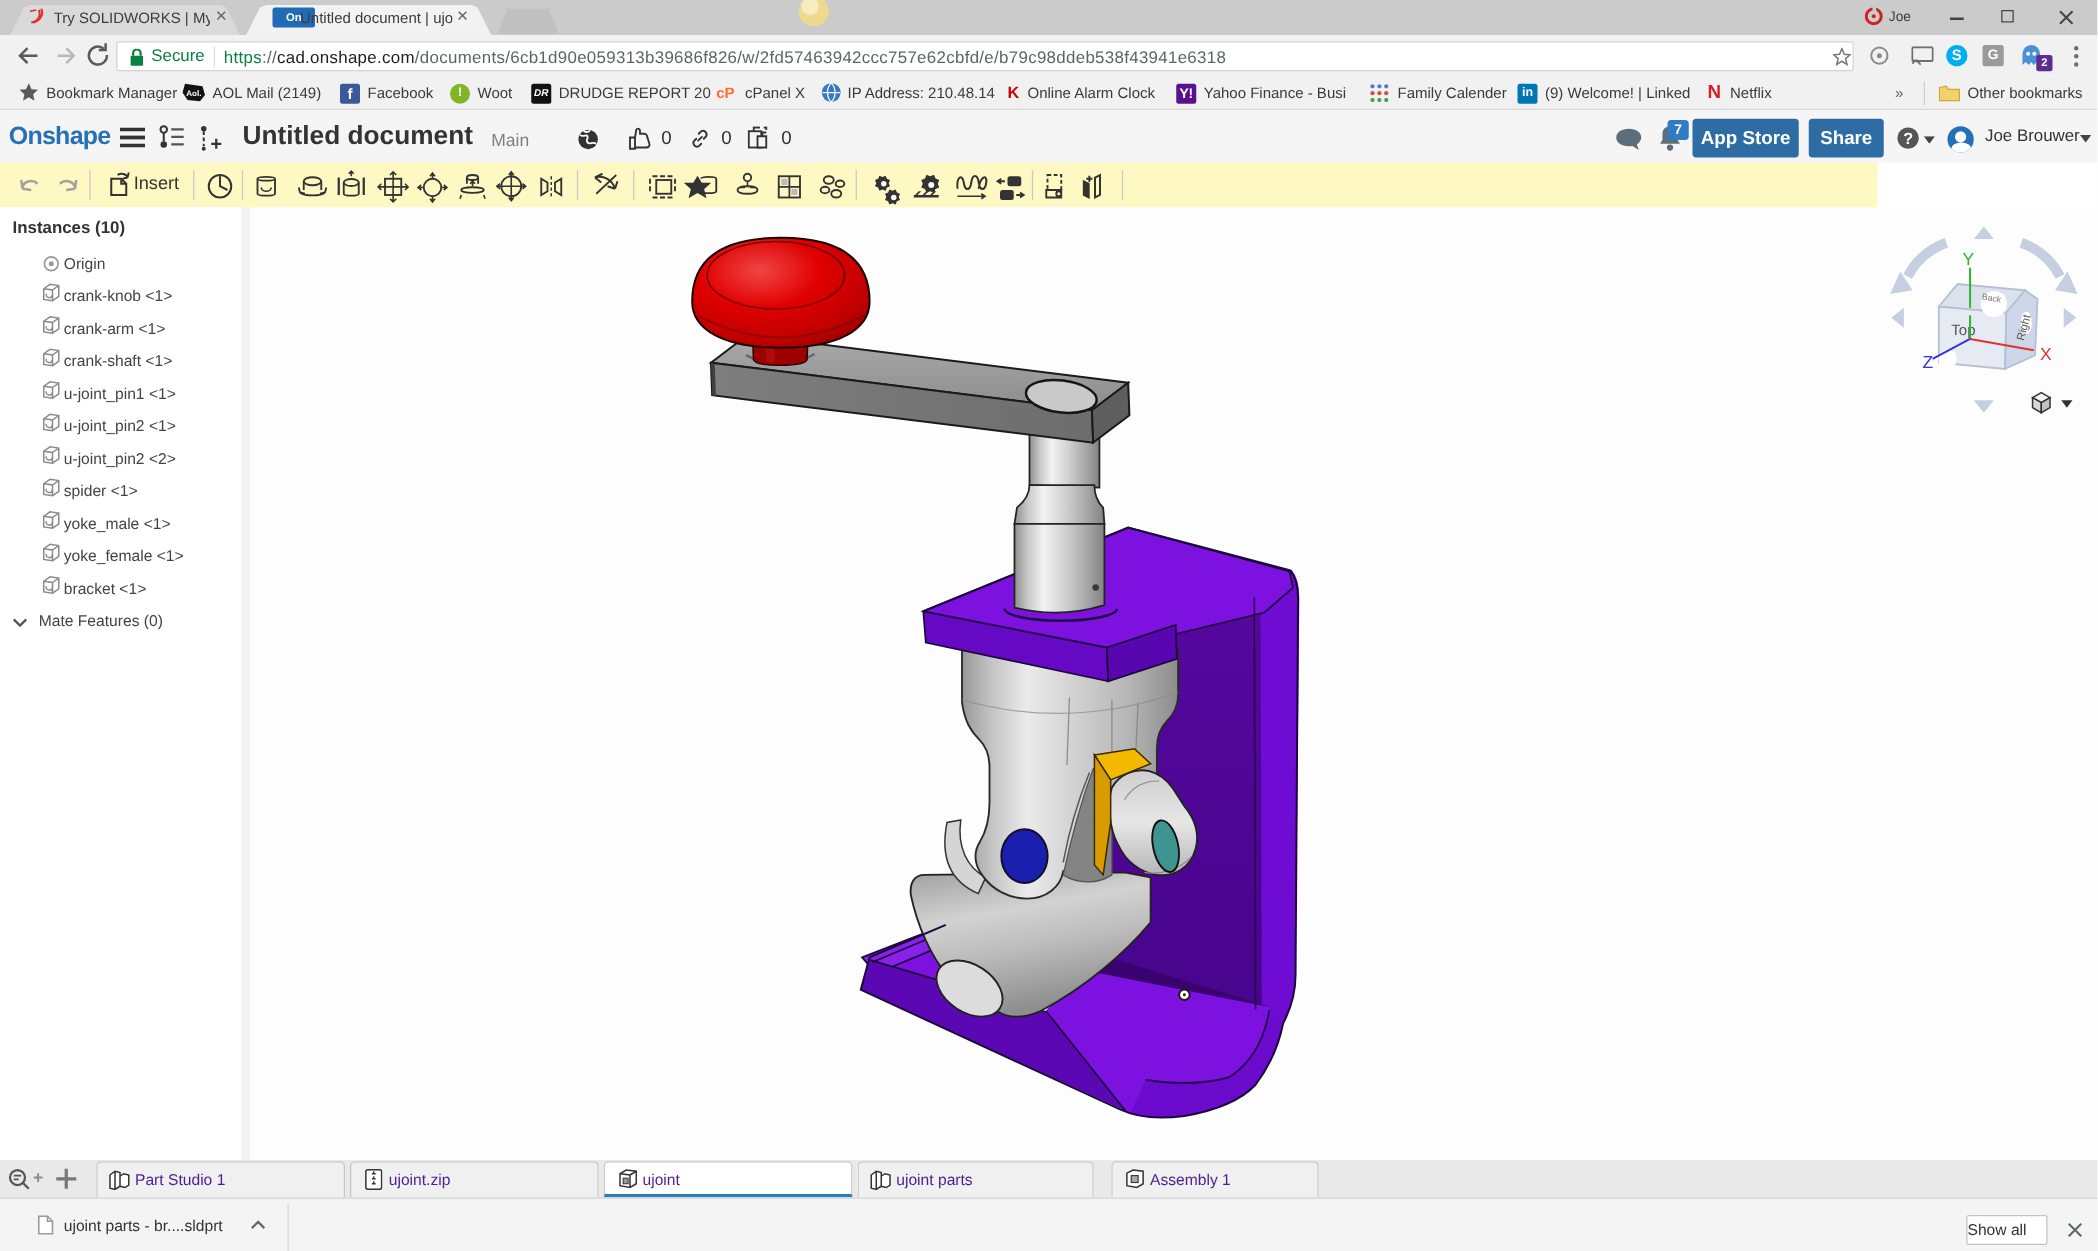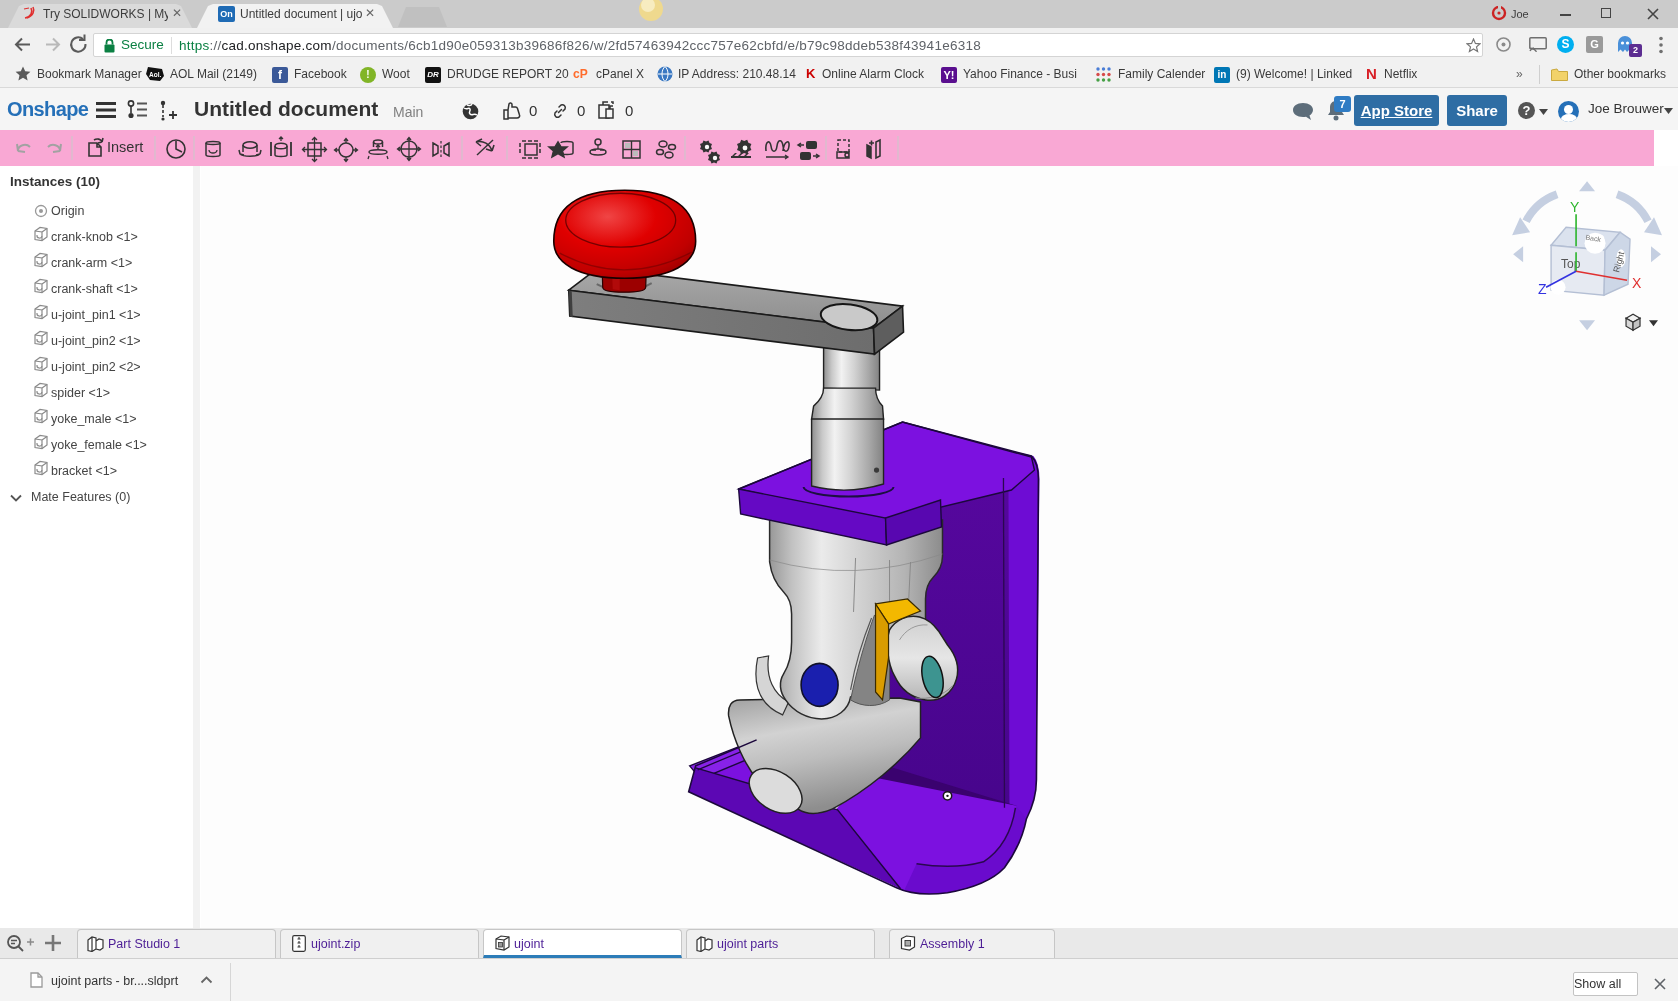--- a/index.html
+++ b/index.html
@@ -13,21 +13,21 @@
   #addrbar { left:0; top:28px; width:1678px; height:33px; background:#f1f1f1; }
   #urlbox { position:absolute; left:93px; top:5px; width:1390px; height:24px; background:#fff; border:1px solid #d4d4d4; border-radius:2px; }
   
   #bookbar { left:0; top:61px; width:1678px; height:27px; background:#f1f1f1; border-bottom:1px solid #d9d9d9; }
   .bk { position:absolute; top:6px; font-size:12px; color:#3a3a3a; white-space:nowrap; }
   .bkic { position:absolute; top:5.5px; width:16px; height:16px; border-radius:2px; font-size:10px; font-weight:bold; color:#fff; text-align:center; line-height:16px; }
   
   #osheader { left:0; top:88px; width:1678px; height:42px; background:#f5f5f5; }
   .osbtn { position:absolute; top:7px; height:31px; background:#2e6da4; border-radius:3px; color:#fff; font-size:15px; font-weight:bold; text-align:center; line-height:31px; }
   
-  #ostoolbar { left:0; top:130px; width:1654px; height:36px; background:#f9a8d4; }
+  #ostoolbar { left:0; top:130px; width:1502px; height:36px; background:#fef9c3; }
   
   #leftpanel { left:0; top:166px; width:200px; height:762px; background:#fff; border-right:1px solid #d4d4d4; }
   .treerow { position:absolute; left:51px; font-size:12.5px; color:#444; white-space:nowrap; }
   
   #viewport { left:201px; top:166px; width:1477px; height:762px; background:#fdfdfd; }
   
   #bottabs { left:0; top:928px; width:1678px; height:30px; background:#e9e9e9; }
   .btab { position:absolute; top:1px; height:29px; background:#f0f0f0; border:1px solid #c6c6c6; border-bottom:none; border-radius:4px 4px 0 0; font-size:12.5px; color:#4c1d95; }
   .btab .lbl { position:absolute; left:30px; top:7px; white-space:nowrap; }
   
@@ -44,21 +44,21 @@
     <circle cx="648" cy="5" r="7" fill="#f7ecc0"></circle>
   </svg>
 
   <svg width="16" height="16" style="position:absolute;left:22px;top:5px" viewBox="0 0 16 16">
     <path d="M3,13 C9,12 11,7 9,3 M5,13 C11,11 13,6 11,2" stroke="#e03030" stroke-width="1.6" fill="none"></path>
     <path d="M2,4 L7,3" stroke="#e03030" stroke-width="1.2" fill="none"></path>
   </svg>
   <div class="tabtxt" style="left:43px;top:7px;width:125px;">Try SOLIDWORKS | MySo</div>
   <div class="tabtxt" style="left:172px;top:6px;color:#666;">✕</div>
 
-  <div style="position:absolute;left:218px;top:6px;width:17px;height:16px;background:#1f6bb5;border-radius:2px;color:#fff;font-size:9px;font-weight:bold;text-align:center;line-height:16px;">On</div>
+  <div style="position:absolute;left:218px;top:6px;width:34px;height:16px;background:#1f6bb5;border-radius:2px;color:#fff;font-size:9px;font-weight:bold;text-align:center;line-height:16px;">On</div>
   <div class="tabtxt" style="left:240px;top:7px;width:122px;">Untitled document | ujoi</div>
   <div class="tabtxt" style="left:365px;top:6px;color:#666;">✕</div>
 
   <svg width="16" height="16" style="position:absolute;left:1491px;top:5px" viewBox="0 0 16 16">
     <circle cx="8" cy="8" r="6" fill="none" stroke="#cc2222" stroke-width="2.4"></circle>
     <rect x="7" y="0" width="3" height="8" fill="#cbcbcb"></rect>
     <circle cx="8" cy="8" r="1.6" fill="#cc2222"></circle>
   </svg>
   <div class="tabtxt" style="left:1511px;top:8px;font-size:11px;">Joe</div>
   <div style="position:absolute;left:1560px;top:14px;width:11px;height:1.6px;background:#444;"></div>
@@ -205,21 +205,21 @@
   </svg>
   <div style="position:absolute;left:625px;top:14px;font-size:15px;color:#333;">0</div>
   <svg width="22" height="19" style="position:absolute;left:1292px;top:14px" viewBox="0 0 22 19">
     <path d="M11,1 C5,1 1,4 1,8 C1,12 5,15 11,15 C12,15 13,14.9 14,14.7 L19,18 L17.5,13.5 C19.6,12.2 21,10.2 21,8 C21,4 17,1 11,1 Z" fill="#5d6d7a"></path>
   </svg>
   <svg width="20" height="23" style="position:absolute;left:1326px;top:11px" viewBox="0 0 20 23">
     <path d="M10,2 C6,2 4,5 4,8 L4,13 L2,16 H18 L16,13 L16,8 C16,5 14,2 10,2 Z" fill="#5d6d7a"></path>
     <circle cx="10" cy="19" r="2.5" fill="#5d6d7a"></circle>
   </svg>
   <div style="position:absolute;left:1334px;top:8px;width:17px;height:16px;background:#2f7cc4;border-radius:3px;color:#fff;font-size:11px;font-weight:bold;text-align:center;line-height:16px;">7</div>
-  <div class="osbtn" style="left:1354px;width:85px;text-decoration:underline;">App Store</div>
+  <div class="osbtn" style="left:1354px;width:85px;">App Store</div>
   <div class="osbtn" style="left:1447px;width:60px;">Share</div>
   <div style="position:absolute;left:1518px;top:14px;width:17px;height:17px;border-radius:50%;background:#555;color:#fff;font-size:13px;font-weight:bold;text-align:center;line-height:17px;">?</div>
   <svg width="9" height="6" style="position:absolute;left:1539px;top:21px" viewBox="0 0 9 6">
       <path d="M0,0 L9,0 4.5,6 Z" fill="#444"></path>
     </svg>
   <div style="position:absolute;left:1558px;top:13px;width:21px;height:21px;border-radius:50%;background:#2570b8;overflow:hidden;">
     <div style="position:absolute;left:6px;top:3.5px;width:9px;height:9px;border-radius:50%;background:#fff;"></div>
     <div style="position:absolute;left:2.5px;top:13px;width:16px;height:10px;border-radius:50% 50% 0 0;background:#fff;"></div>
   </div>
   <div style="position:absolute;left:1588px;top:13px;font-size:13.5px;color:#333;">Joe Brouwer</div>

